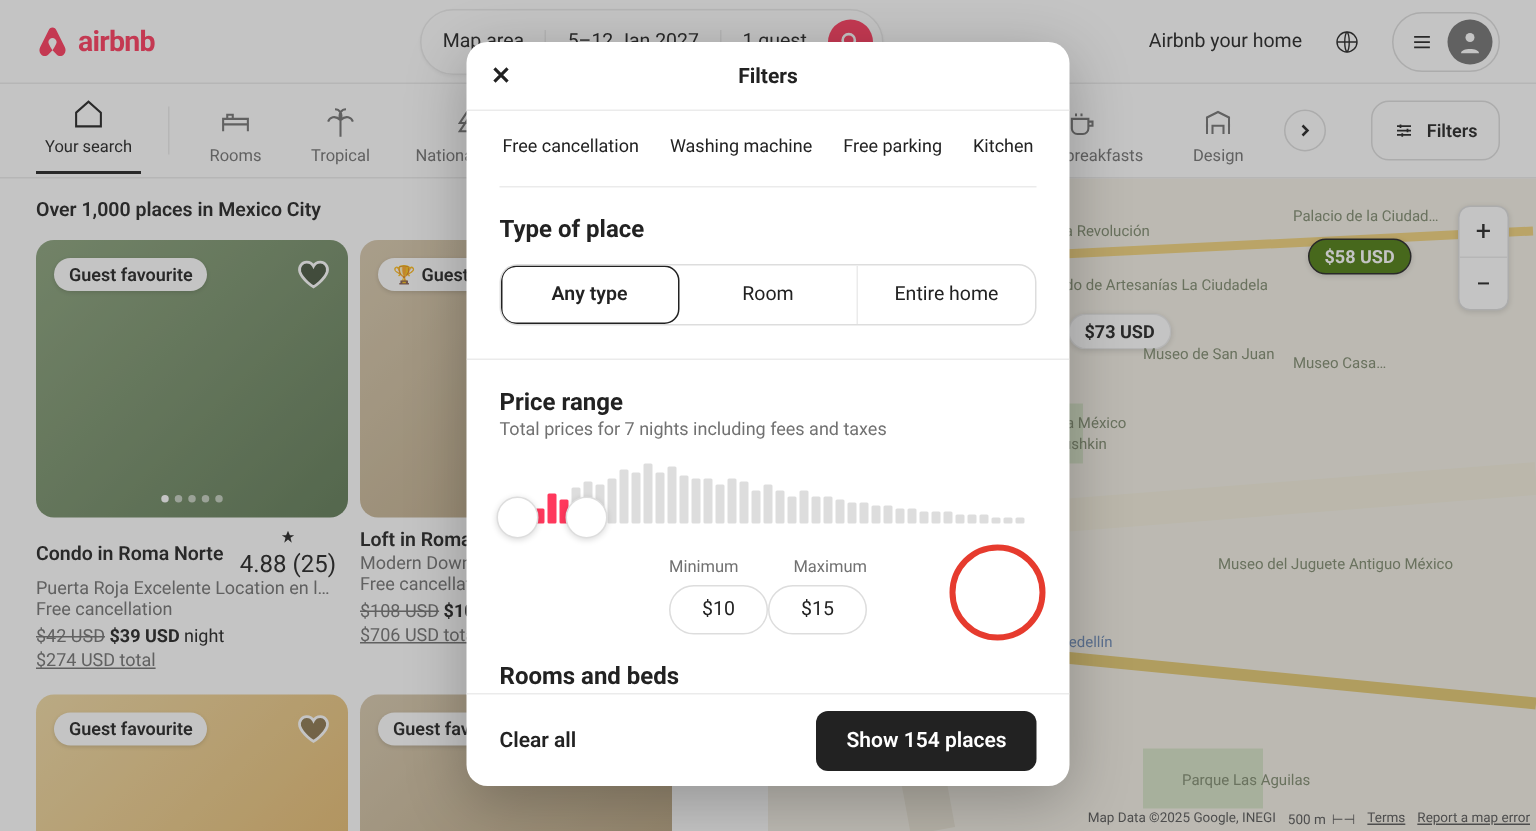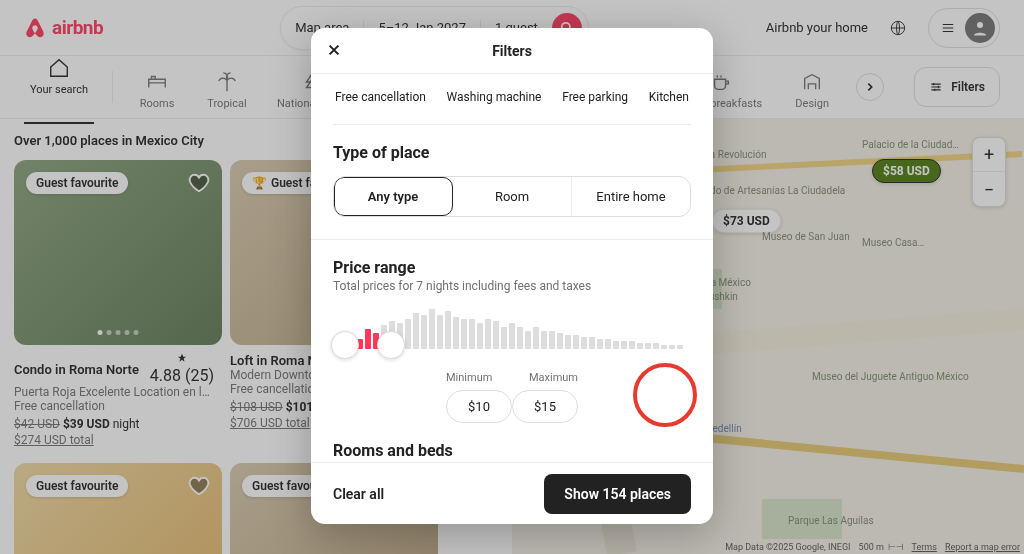--- a/index.html
+++ b/index.html
@@ -29,32 +29,32 @@
   .globe{width:32px;height:32px;border-radius:50%;}
   .globe svg{width:16px;height:16px;stroke:var(--ink);fill:none;stroke-width:1.4;}
   .menu-pill{height:40px;border:1px solid var(--chipb);border-radius:40px;padding:4px 4px 4px 12px;gap:10px;}
   .menu-pill svg.burger{width:14px;height:14px;stroke:var(--ink);stroke-width:2;fill:none;}
   .avatar{width:30px;height:30px;border-radius:50%;background:#717171;display:flex;align-items:center;justify-content:center;}
   .avatar svg{width:18px;height:18px;fill:#fff;}
 
   
   .catbar{display:flex;align-items:center;height:64px;border-top:1px solid var(--line);border-bottom:1px solid var(--line);padding:0 24px;gap:18px;}
   .cat{display:flex;flex-direction:column;align-items:center;gap:4px;font-size:11px;color:var(--ink2);padding:6px 6px 0;min-width:52px;}
-  .cat.active{color:var(--ink);border-bottom:2px solid var(--ink);padding-bottom:26px;}
+  .cat.active{color:var(--ink);border-bottom:2px solid var(--ink);padding-bottom:10px;}
   .cat svg{width:22px;height:22px;stroke:currentColor;fill:none;stroke-width:1.5;}
   .cat-sep{width:1px;height:32px;background:var(--line);}
   .cat-spacer{flex:1;}
   .nextbtn{width:28px;height:28px;border:1px solid var(--chipb);border-radius:50%;display:flex;align-items:center;justify-content:center;}
   .nextbtn svg{width:10px;height:10px;stroke:var(--ink);stroke-width:2;fill:none;}
   .filters-btn{height:40px;border:1px solid var(--chipb);border-radius:12px;display:flex;align-items:center;gap:8px;padding:0 14px;font-size:12px;font-weight:600;margin-left:12px;}
   .filters-btn svg{width:14px;height:14px;stroke:var(--ink);stroke-width:2;fill:none;}
 
   
   .content{display:flex;height:calc(554px - 55px - 64px);}
-  .listcol{width:50%;padding:14px 14px;overflow:hidden;}
+  .listcol{width:50%;padding:14px 24px;overflow:hidden;}
   .results-count{font-size:13px;font-weight:600;margin-bottom:12px;}
   .cards{display:flex;gap:16px;}
   .card{width:200px;flex:0 0 200px;font-size:12px;}
   .thumb{position:relative;width:208px;height:185px;border-radius:12px;overflow:hidden;background:linear-gradient(135deg,#8aa27b,#5f7a55);}
   .thumb.alt1{background:linear-gradient(135deg,#d8c9ad,#b8a37f);}
   .thumb.alt2{background:linear-gradient(135deg,#f0d9a3,#e5b96c);}
   .badge{position:absolute;top:12px;left:12px;background:#fff;border-radius:14px;padding:4px 10px;font-size:12px;font-weight:600;box-shadow:0 1px 3px rgba(0,0,0,.15);display:flex;align-items:center;gap:4px;}
   .heart{position:absolute;top:12px;right:12px;width:22px;height:22px;}
   .heart svg{width:22px;height:22px;stroke:#fff;stroke-width:2;fill:rgba(0,0,0,.4);}
   .dots{position:absolute;bottom:10px;left:50%;transform:translateX(-50%);display:flex;gap:4px;}

